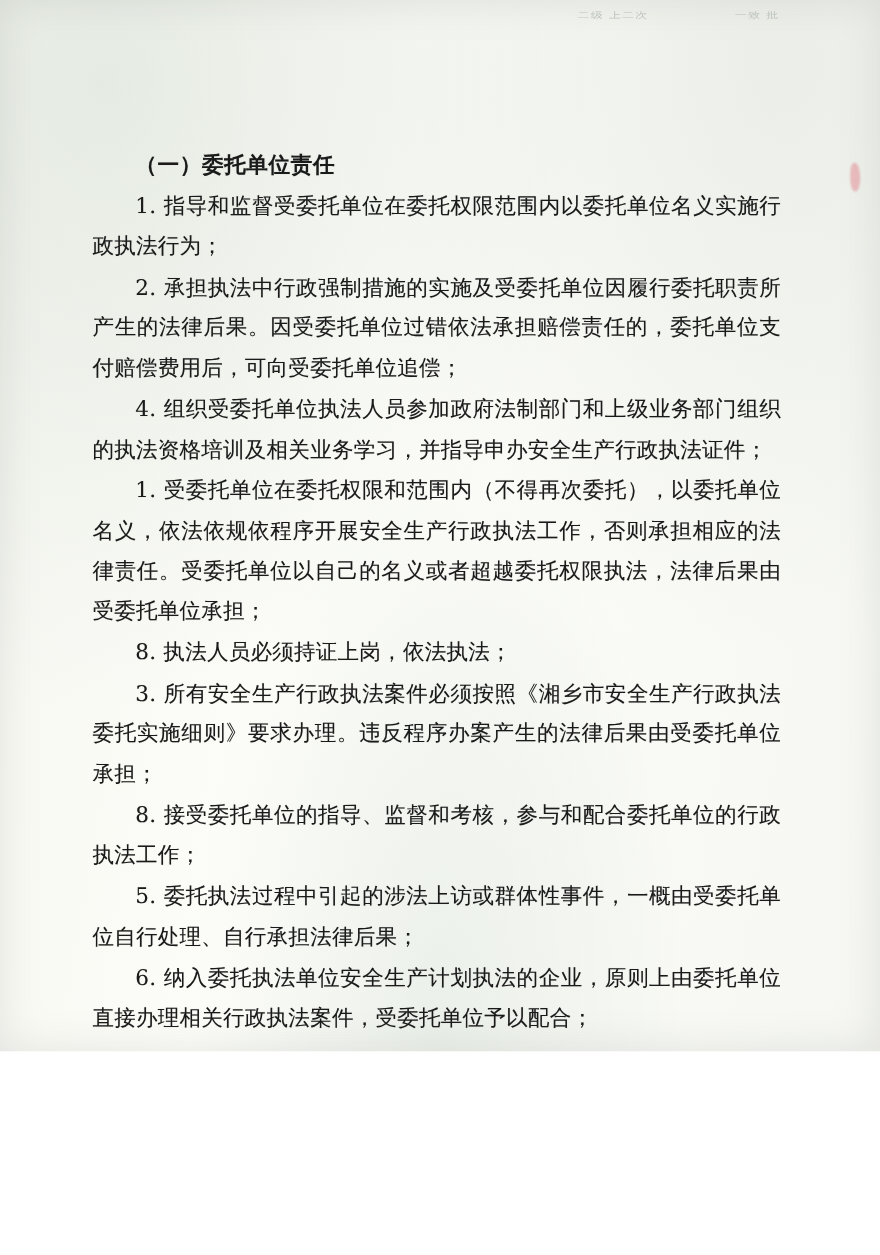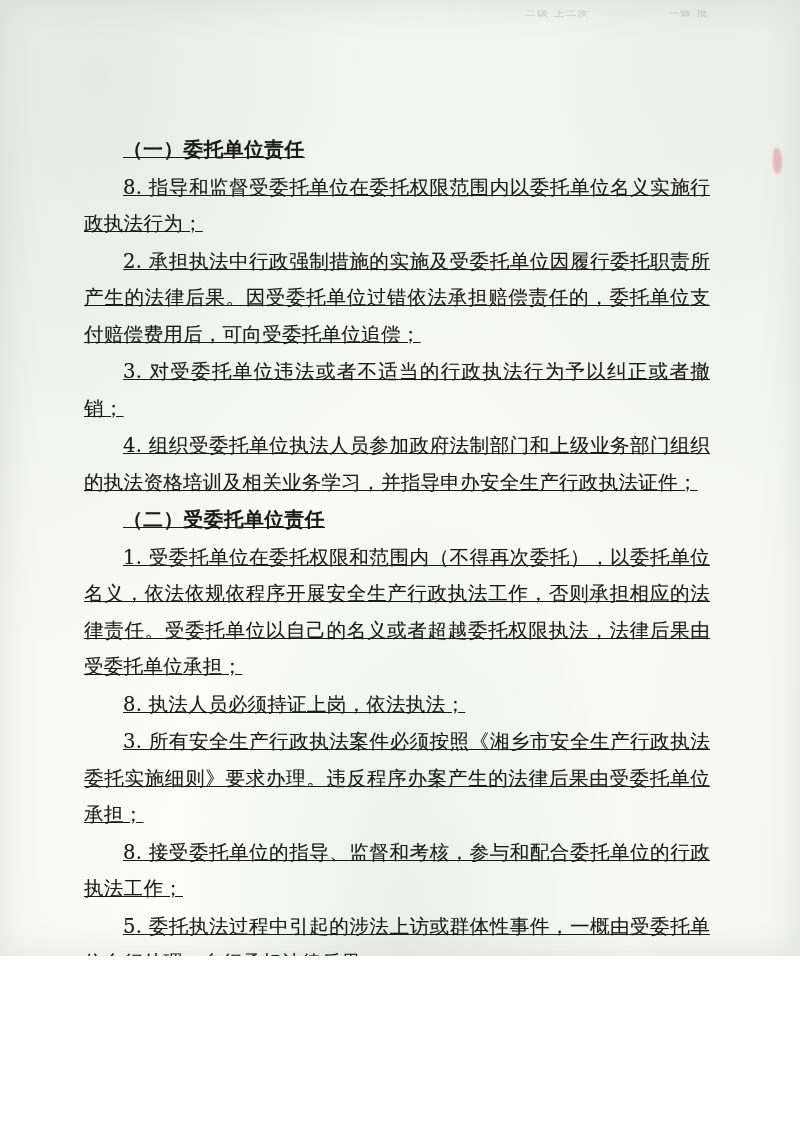--- a/index.html
+++ b/index.html
@@ -66,21 +66,20 @@
   }
   p {
     margin: 0 0 1px 0;
     font-size: 19.6px;
     line-height: 36.5px;
     color: #1a1a1a;
     text-align: justify;
     text-justify: inter-ideograph;
     font-family: "DejaVu Serif", serif;
     letter-spacing: 0.2px;
-    text-decoration: underline;
   }
   p.indent {
     text-indent: 39px;
   }
   p.heading {
     text-indent: 39px;
     font-weight: bold;
     font-family: "DejaVu Sans", sans-serif;
     letter-spacing: 0.6px;
   }
@@ -94,25 +93,23 @@
 
 <div class="page">
   <div class="paper-tint"></div>
 
   <span class="top-artifact a1">二级 上二次</span>
   <span class="top-artifact a2">一致 批</span>
   <div class="pink-mark"></div>
 
   <div class="content">
     <p class="heading">（一）委托单位责任</p>
-    <p class="indent">8. 指导和监督受委托单位在委托权限范围内以委托单位名义实施行政执法行为；</p>
+    <p class="indent">1. 指导和监督受委托单位在委托权限范围内以委托单位名义实施行政执法行为；</p>
     <p class="indent">2. 承担执法中行政强制措施的实施及受委托单位因履行委托职责所产生的法律后果。因受委托单位过错依法承担赔偿责任的，委托单位支付赔偿费用后，可向受委托单位追偿；</p>
-    <p class="indent">3. 对受委托单位违法或者不适当的行政执法行为予以纠正或者撤销；</p>
     <p class="indent">4. 组织受委托单位执法人员参加政府法制部门和上级业务部门组织的执法资格培训及相关业务学习，并指导申办安全生产行政执法证件；</p>
-    <p class="heading">（二）受委托单位责任</p>
     <p class="indent">1. 受委托单位在委托权限和范围内（不得再次委托），以委托单位名义，依法依规依程序开展安全生产行政执法工作，否则承担相应的法律责任。受委托单位以自己的名义或者超越委托权限执法，法律后果由受委托单位承担；</p>
     <p class="indent">8. 执法人员必须持证上岗，依法执法；</p>
     <p class="indent">3. 所有安全生产行政执法案件必须按照《湘乡市安全生产行政执法委托实施细则》要求办理。违反程序办案产生的法律后果由受委托单位承担；</p>
     <p class="indent">8. 接受委托单位的指导、监督和考核，参与和配合委托单位的行政执法工作；</p>
     <p class="indent">5. 委托执法过程中引起的涉法上访或群体性事件，一概由受委托单位自行处理、自行承担法律后果；</p>
     <p class="indent">6. 纳入委托执法单位安全生产计划执法的企业，原则上由委托单位直接办理相关行政执法案件，受委托单位予以配合；</p>
 
   </div>
 
   <div class="edge-shadow"></div>

